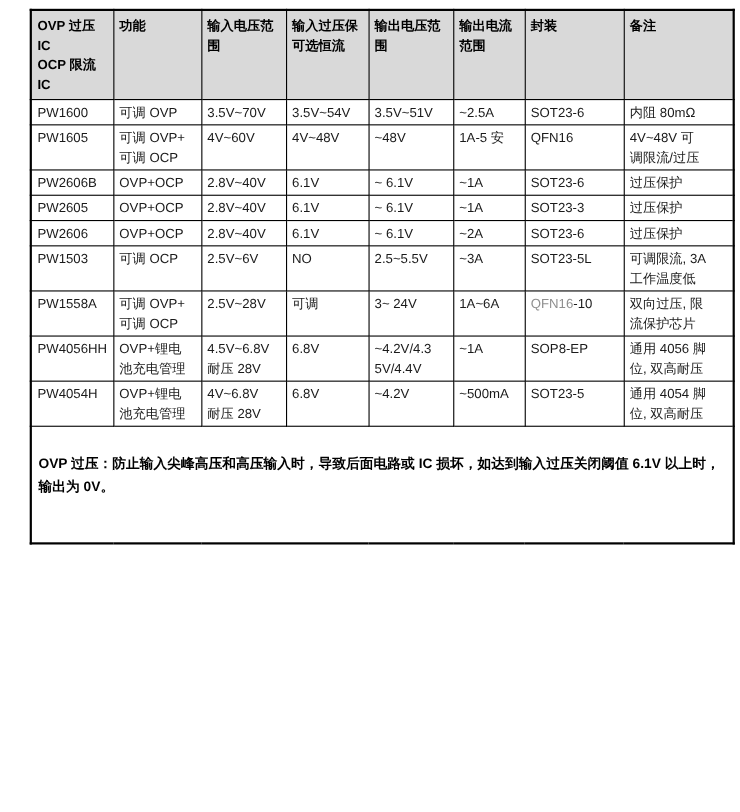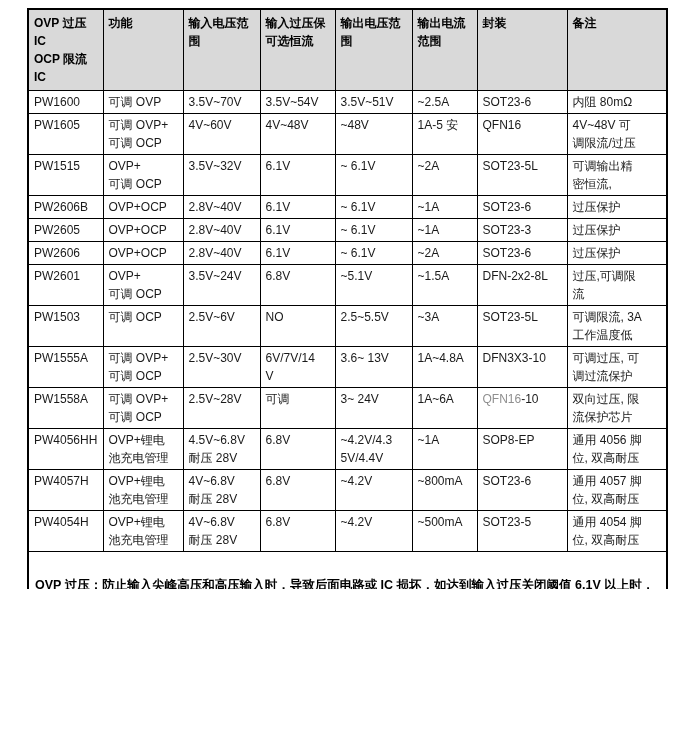--- a/index.html
+++ b/index.html
@@ -124,32 +124,20 @@
 可调 OCP</td>
             <td>4V~60V</td>
             <td>4V~48V</td>
             <td>~48V</td>
             <td>1A-5 安</td>
             <td>QFN16</td>
             <td>4V~48V 可
 调限流/过压</td>
           </tr>
           <tr>
-            <td>PW1515</td>
-            <td>OVP+
-可调 OCP</td>
-            <td>3.5V~32V</td>
-            <td>6.1V</td>
-            <td>~ 6.1V</td>
-            <td>~2A</td>
-            <td>SOT23-5L</td>
-            <td>可调输出精
-密恒流,</td>
-          </tr>
-          <tr>
             <td>PW2606B</td>
             <td>OVP+OCP</td>
             <td>2.8V~40V</td>
             <td>6.1V</td>
             <td>~ 6.1V</td>
             <td>~1A</td>
             <td>SOT23-6</td>
             <td>过压保护</td>
           </tr>
           <tr>
@@ -164,56 +152,31 @@
           </tr>
           <tr>
             <td>PW2606</td>
             <td>OVP+OCP</td>
             <td>2.8V~40V</td>
             <td>6.1V</td>
             <td>~ 6.1V</td>
             <td>~2A</td>
             <td>SOT23-6</td>
             <td>过压保护</td>
-          </tr>
-          <tr>
-            <td>PW2601</td>
-            <td>OVP+
-可调 OCP</td>
-            <td>3.5V~24V</td>
-            <td>6.8V</td>
-            <td>~5.1V</td>
-            <td>~1.5A</td>
-            <td>DFN-2x2-8L</td>
-            <td>过压,可调限
-流</td>
           </tr>
           <tr>
             <td>PW1503</td>
             <td>可调 OCP</td>
             <td>2.5V~6V</td>
             <td>NO</td>
             <td>2.5~5.5V</td>
             <td>~3A</td>
             <td>SOT23-5L</td>
             <td>可调限流, 3A
 工作温度低</td>
-          </tr>
-          <tr>
-            <td>PW1555A</td>
-            <td>可调 OVP+
-可调 OCP</td>
-            <td>2.5V~30V</td>
-            <td>6V/7V/14
-V</td>
-            <td>3.6~ 13V</td>
-            <td>1A~4.8A</td>
-            <td>DFN3X3-10</td>
-            <td>可调过压, 可
-调过流保护</td>
           </tr>
           <tr>
             <td>PW1558A</td>
             <td>可调 OVP+
 可调 OCP</td>
             <td>2.5V~28V</td>
             <td>可调</td>
             <td>3~ 24V</td>
             <td>1A~6A</td>
             <td><span class="muted">QFN16</span><span>-10</span></td>
@@ -225,33 +188,20 @@
             <td>OVP+锂电
 池充电管理</td>
             <td>4.5V~6.8V
 耐压 28V</td>
             <td>6.8V</td>
             <td>~4.2V/4.3
 5V/4.4V</td>
             <td>~1A</td>
             <td>SOP8-EP</td>
             <td>通用 4056 脚
-位, 双高耐压</td>
-          </tr>
-          <tr>
-            <td>PW4057H</td>
-            <td>OVP+锂电
-池充电管理</td>
-            <td>4V~6.8V
-耐压 28V</td>
-            <td>6.8V</td>
-            <td>~4.2V</td>
-            <td>~800mA</td>
-            <td>SOT23-6</td>
-            <td>通用 4057 脚
 位, 双高耐压</td>
           </tr>
           <tr>
             <td>PW4054H</td>
             <td>OVP+锂电
 池充电管理</td>
             <td>4V~6.8V
 耐压 28V</td>
             <td>6.8V</td>
             <td>~4.2V</td>

